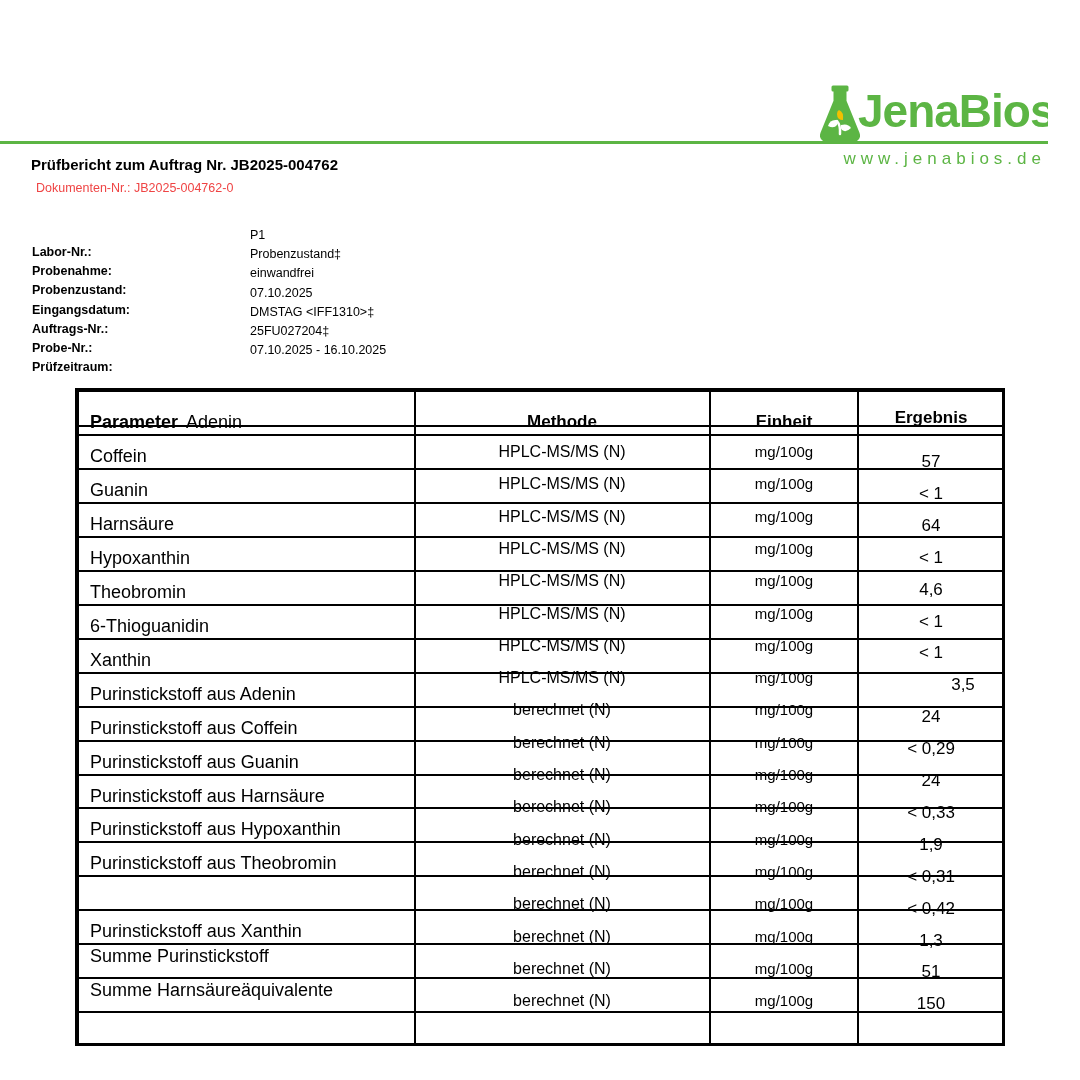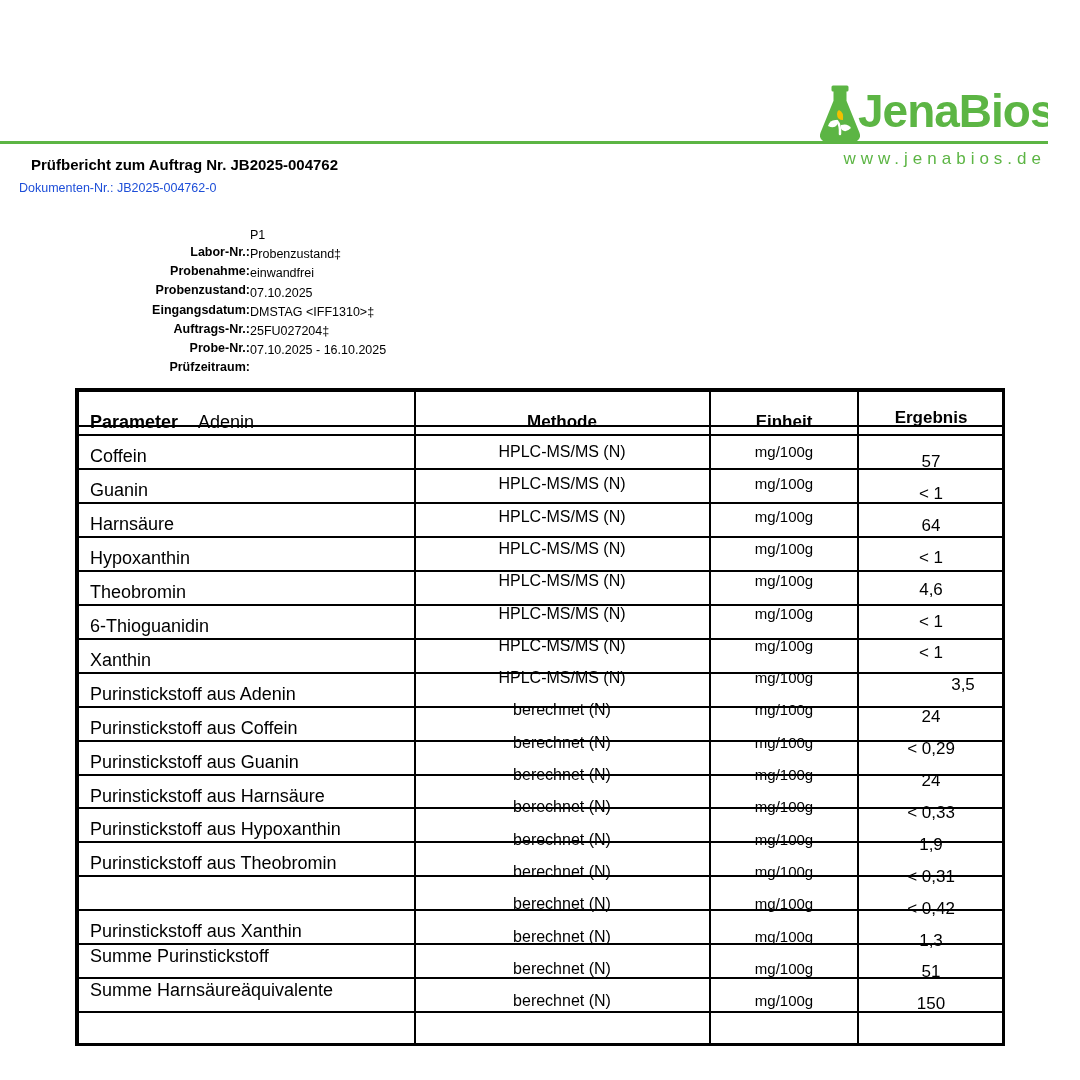--- a/index.html
+++ b/index.html
@@ -1,45 +1,45 @@
 <!DOCTYPE html>
 <html style="--green: #5cb544; --leaf-yellow: #f3c000;"><head>
 <meta charset="utf-8">
 <style>
   :root{ --green:#5cb544; --leaf-yellow:#f3c000; }
   html,body{margin:0;padding:0;background:#fff;}
   .page{position:relative;width:1048px;height:1080px;background:#fff;overflow:hidden;
-        font-family:"Liberation Sans", sans-serif;color:#000;text-align:right;}
+        font-family:"Liberation Sans", sans-serif;color:#000;}
 
   
   .flask{position:absolute;left:820px;top:85px;}
   .brand-name{position:absolute;left:858px;top:86px;font-size:46px;font-weight:bold;
               color:var(--green);letter-spacing:-1px;line-height:1.1;}
   .brand-rule{position:absolute;left:0;top:141px;width:1080px;height:2.5px;background:var(--green);}
   .brand-site{position:absolute;right:2px;top:149px;font-size:17px;letter-spacing:5px;
               color:var(--green);line-height:1.2;}
 
   .title{position:absolute;left:31px;top:156px;font-size:15px;font-weight:bold;}
-  .docno{position:absolute;left:19px;top:181px;font-size:12.5px;color:#1d4ed8;}
+  .docno{position:absolute;left:36px;top:181px;font-size:12.5px;color:#ef4444;}
 
   
   .meta{position:absolute;left:32px;top:225px;font-size:12.5px;}
   .meta-row{display:flex;height:19.3px;align-items:center;}
   .meta-label{width:218px;font-weight:bold;margin-top:34px;}
   .meta-value{white-space:nowrap;}
 
   
   .table-grid{position:absolute;left:75px;top:388px;width:930px;height:658px;}
   .b{position:absolute;background:#000;}
   .cell{position:absolute;transform:translateY(-50%);white-space:nowrap;line-height:1;}
   .c{transform:translate(-50%,-50%);}
   .param-cell{font-size:18px;}
   .hdr{font-size:18px;}
   .hdr .bold{font-weight:bold;}
-  .hdr .first-param{margin-left:20px;font-weight:normal;}
+  .hdr .first-param{margin-left:8px;font-weight:normal;}
   .hdrtxt{font-weight:bold;font-size:17px;}
   .methode-cell{font-size:16px;}
   .einheit-cell{font-size:15px;}
   .ergebnis-cell{font-size:17px;}
 </style>
 </head>
 <body>
 
 <div class="page">
 

